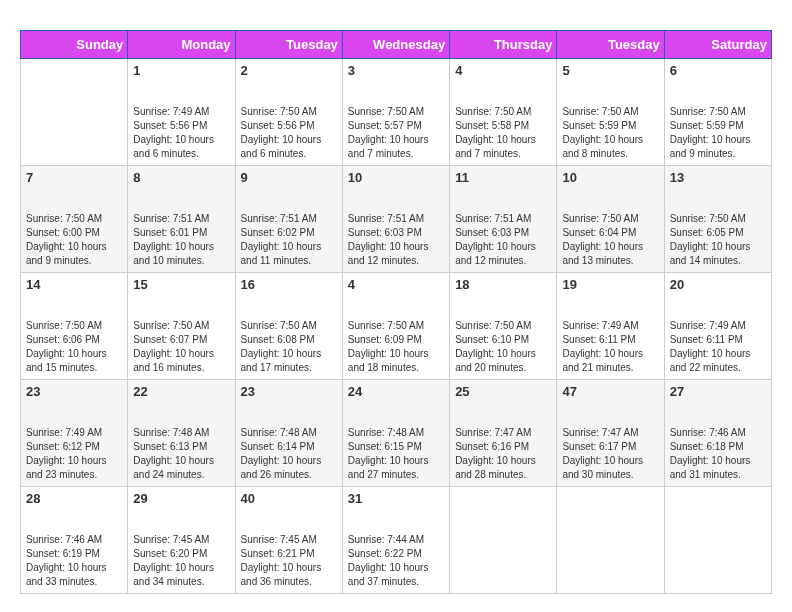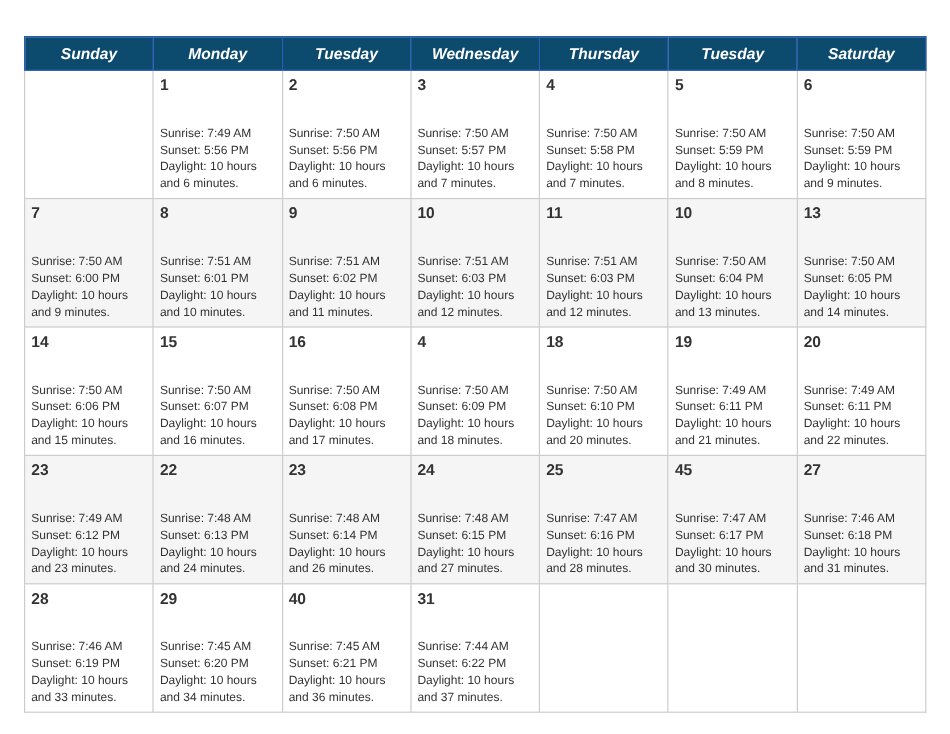--- a/index.html
+++ b/index.html
@@ -46,28 +46,27 @@
       font-size: 15px;
       font-weight: normal;
       color: #555;
     }
     table {
       width: 100%;
       border-collapse: collapse;
       table-layout: fixed;
     }
     thead tr th {
-      background-color: #0c4a6e;
+      background-color: #d946ef;
       color: white;
       font-size: 13px;
       font-weight: bold;
       padding: 6px 4px;
-      text-align: center;
+      text-align: right;
       border: 1px solid #2a5ab5;
-      font-style: italic;
     }
     tbody tr td {
       border: 1px solid #ccc;
       vertical-align: top;
       padding: 4px 5px;
       font-size: 10.5px;
       color: #333;
       min-height: 80px;
       height: 90px;
     }
@@ -263,21 +262,21 @@
 Sunset: 6:15 PM
 Daylight: 10 hours and 27 minutes.</div>
         </td>
         <td>
           <span class="day-number">25</span>
           <div class="day-info" style="white-space: pre-line;">Sunrise: 7:47 AM
 Sunset: 6:16 PM
 Daylight: 10 hours and 28 minutes.</div>
         </td>
         <td>
-          <span class="day-number">45</span>
+          <span class="day-number">47</span>
           <div class="day-info" style="white-space: pre-line;">Sunrise: 7:47 AM
 Sunset: 6:17 PM
 Daylight: 10 hours and 30 minutes.</div>
         </td>
         <td>
           <span class="day-number">27</span>
           <div class="day-info" style="white-space: pre-line;">Sunrise: 7:46 AM
 Sunset: 6:18 PM
 Daylight: 10 hours and 31 minutes.</div>
         </td>

